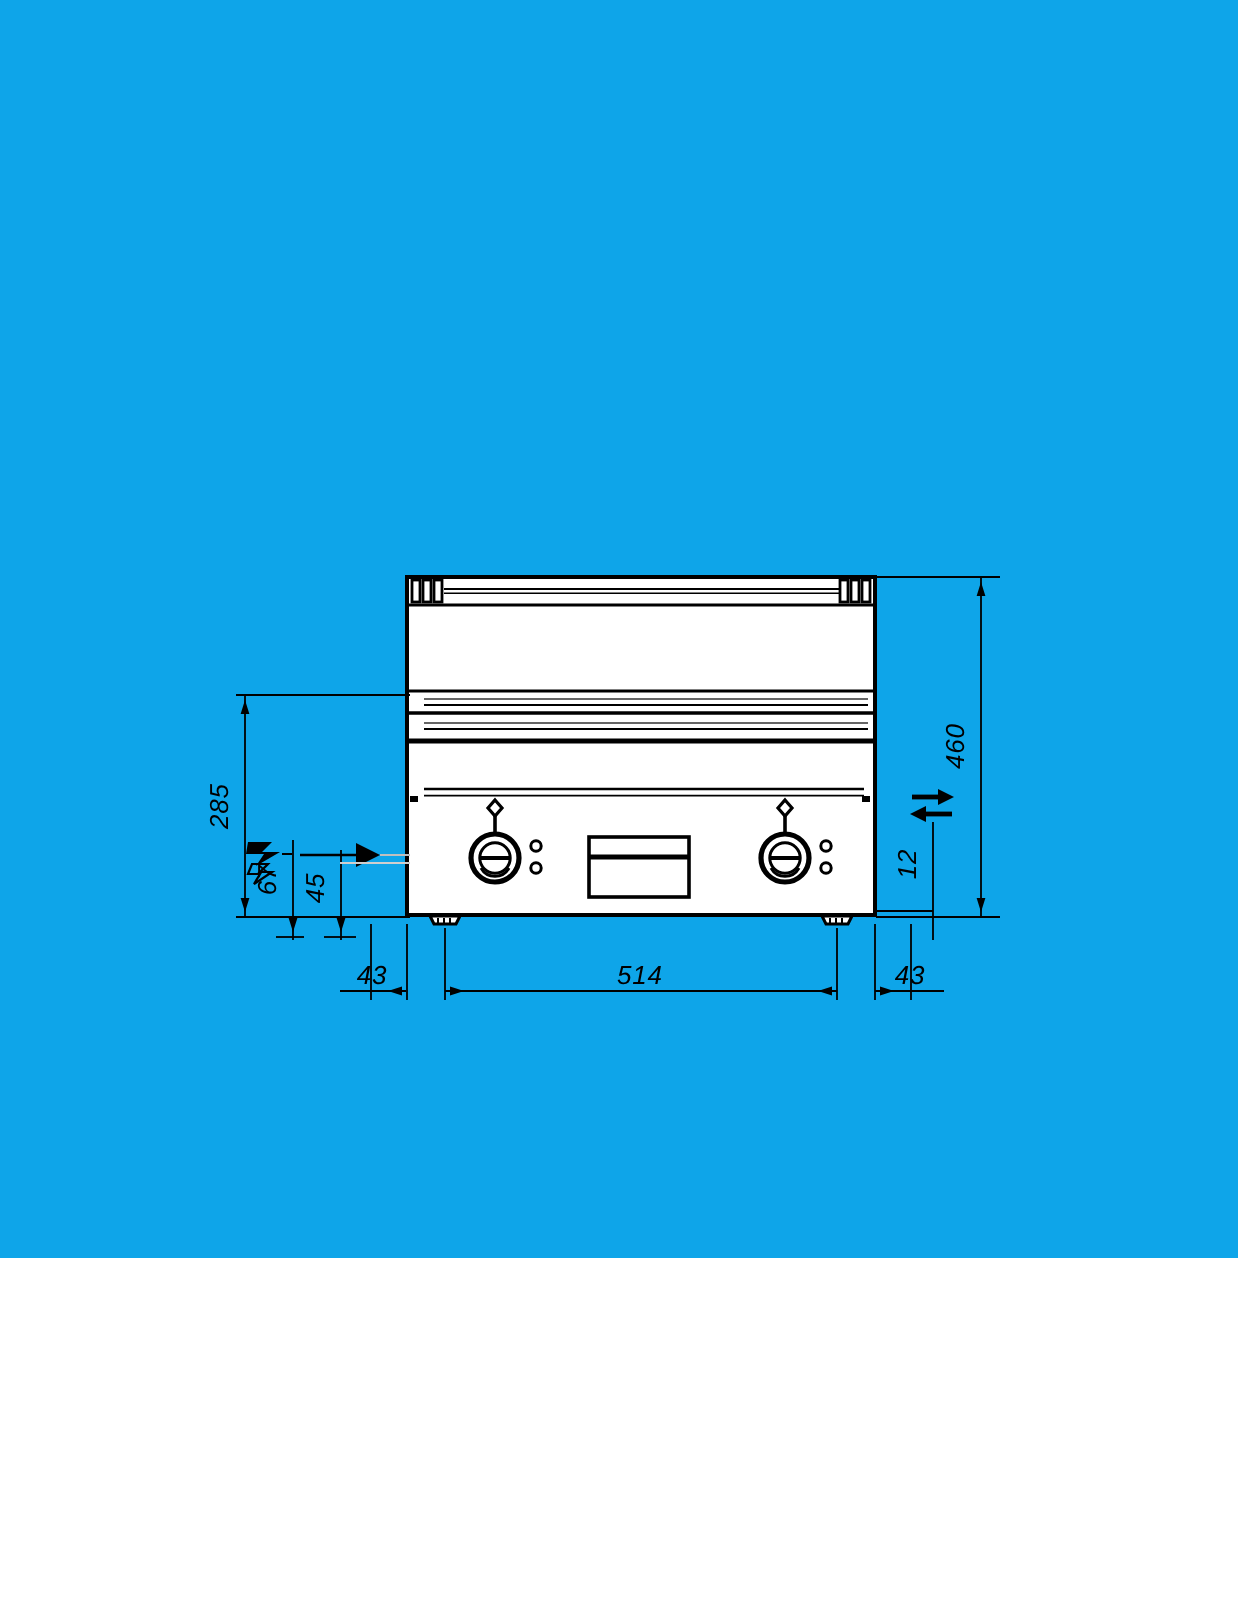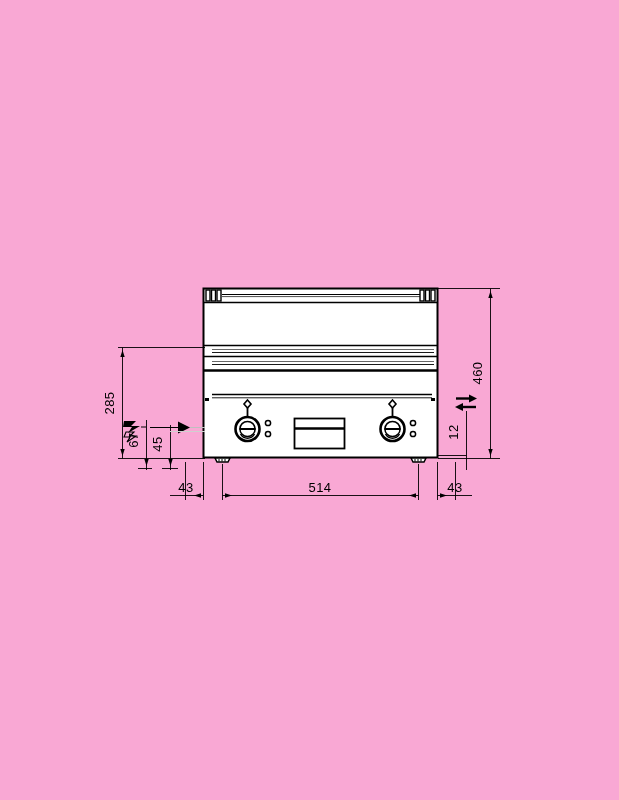--- a/index.html
+++ b/index.html
@@ -7,23 +7,24 @@
     margin: 0;
     padding: 0;
     background: #ffffff;
   }
   body {
     font-family: "Liberation Sans", sans-serif;
   }
   #canvas {
     position: relative;
     width: 619px;
-    height: 800px;
-    background: #f9a8d4;
+    height: 629px;
+    background: #0ea5e9;
     overflow: hidden;
+    font-style: italic;
   }
   #drawing {
     position: absolute;
     left: 0;
     top: 0;
     width: 619px;
     height: 800px;
   }
   .dim-text {
     font-family: "Liberation Sans", sans-serif;

